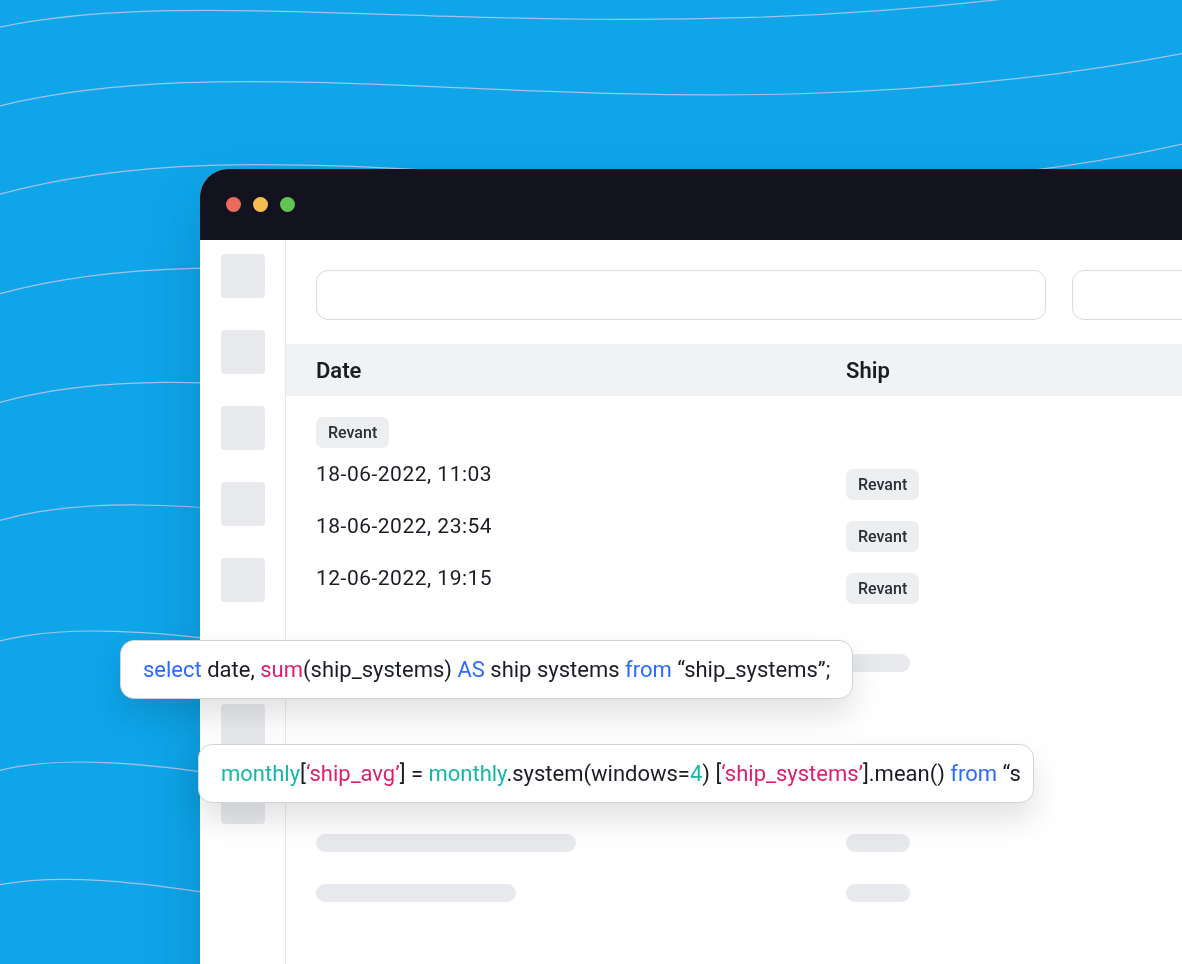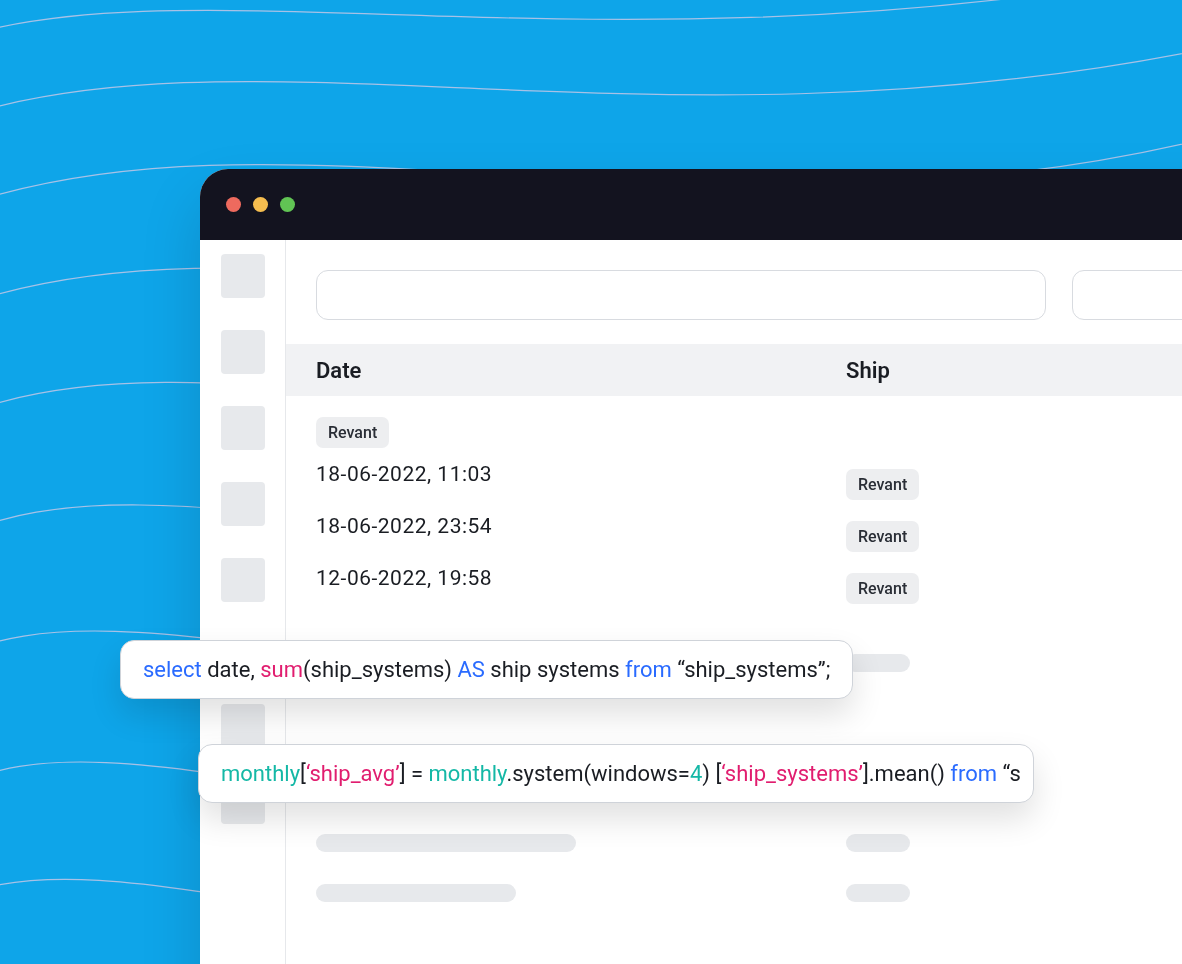--- a/index.html
+++ b/index.html
@@ -182,21 +182,21 @@
           </div>
           <div class="row">
             <div class="date-cell">18-06-2022,  11:03</div>
             <div class="ship-cell"><span class="badge">Revant</span></div>
           </div>
           <div class="row">
             <div class="date-cell">18-06-2022,  23:54</div>
             <div class="ship-cell"><span class="badge">Revant</span></div>
           </div>
           <div class="row">
-            <div class="date-cell">12-06-2022,  19:58</div>
+            <div class="date-cell">12-06-2022,  19:15</div>
             <div class="ship-cell"><span class="badge">Revant</span></div>
           </div>
 
           <div class="skel-row" style="margin-top:34px">
             <div class="skel-pill" style="width:160px"></div>
             <div style="width:370px"></div>
             <div class="skel-pill" style="width:64px"></div>
           </div>
 
           <div class="skel-row" style="margin-top:80px">

